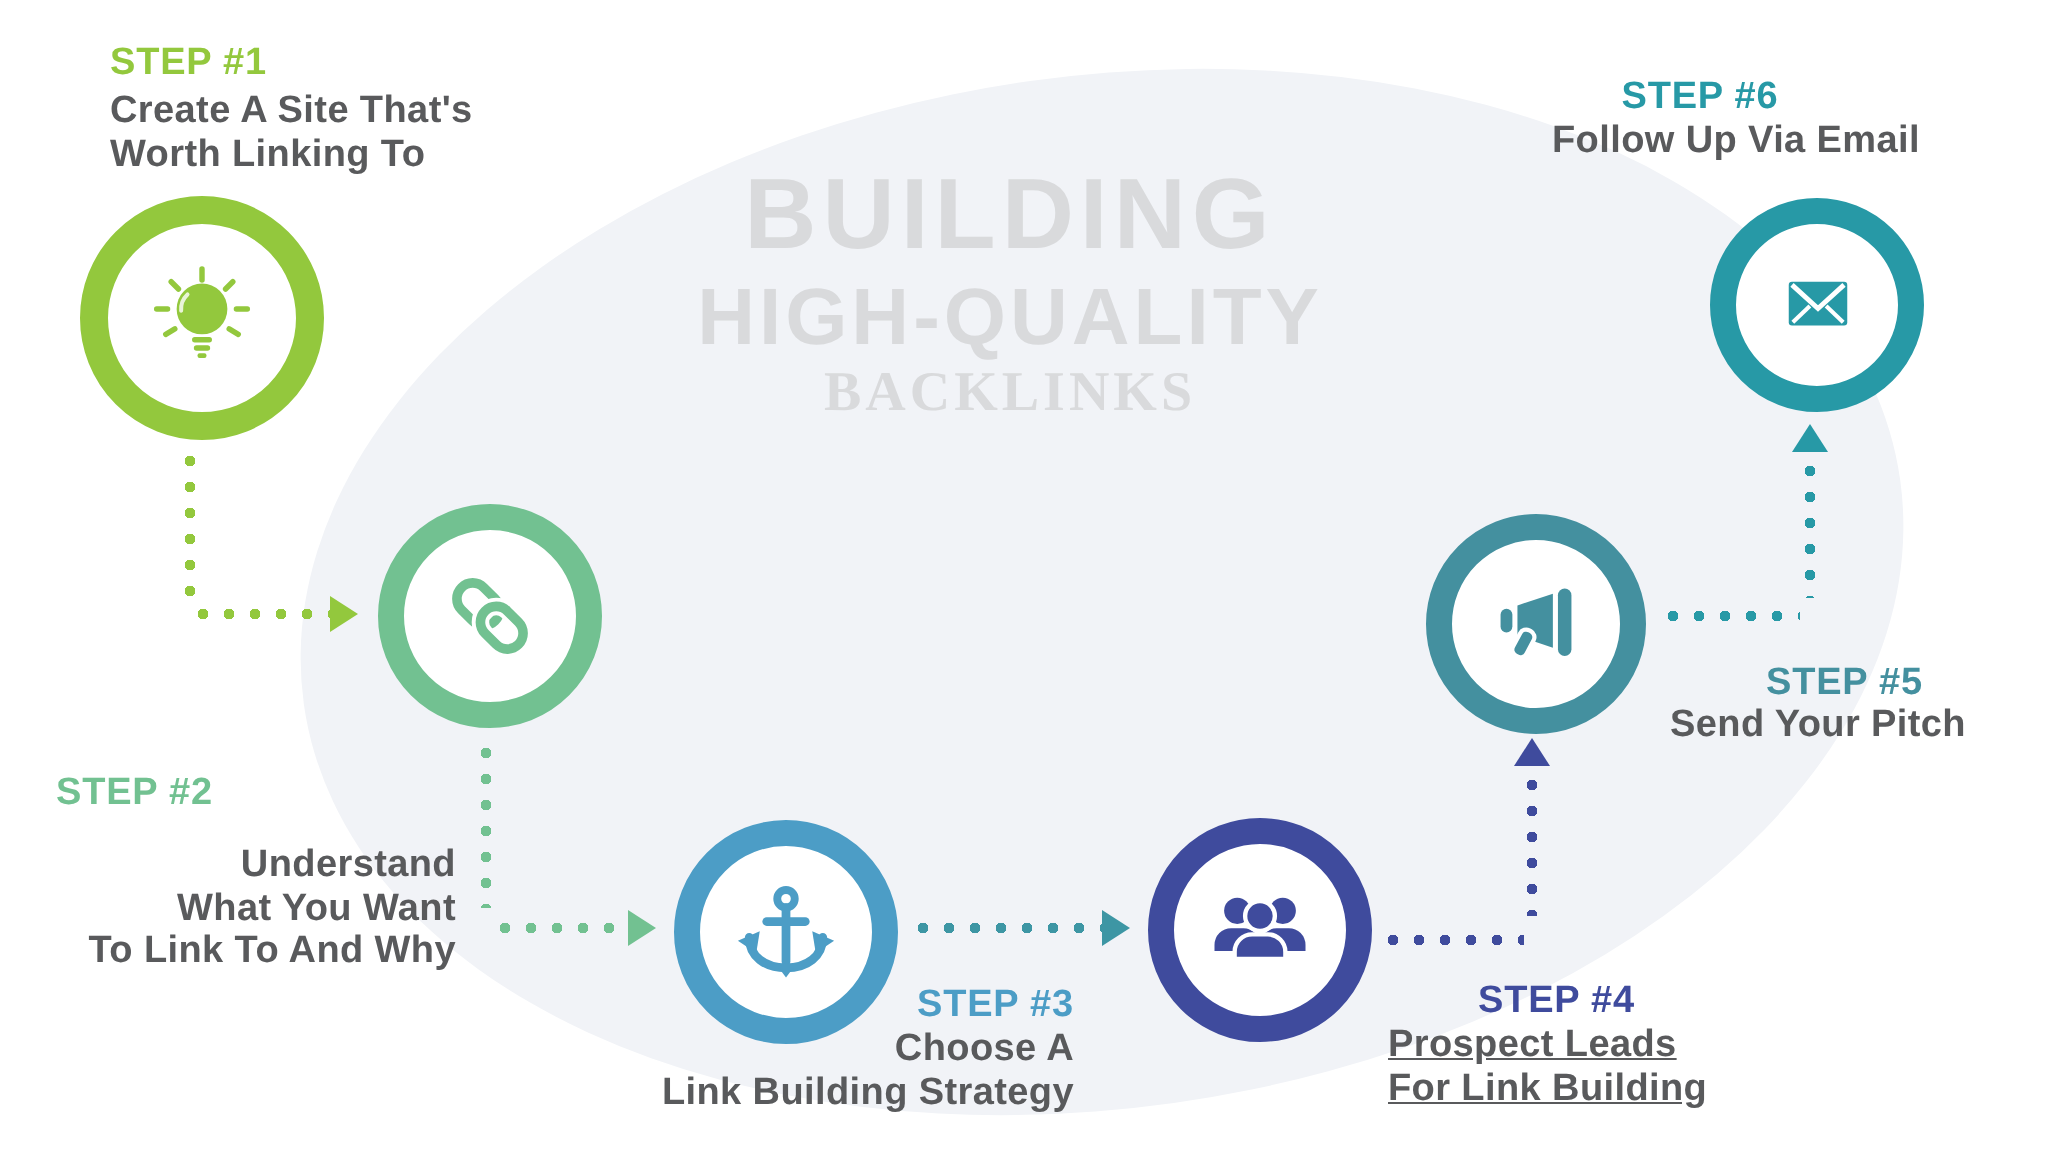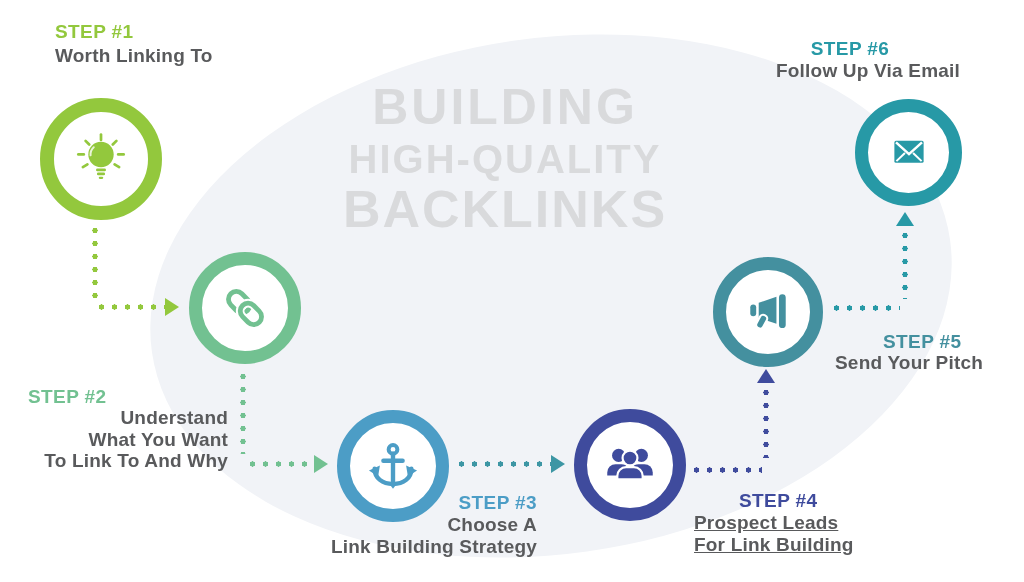--- a/index.html
+++ b/index.html
@@ -11,21 +11,21 @@
   .blob {
     position:absolute; left:148px; top:38px; width:806px; height:516px;
     background:#F1F3F7; border-radius:50%; transform:rotate(-8deg);
   }
   .watermark {
     position:absolute; left:250px; top:82px; width:510px; text-align:center;
     color:#D9DADC; font-weight:700; line-height:1;
   }
   .wm1 { font-size:50px; letter-spacing:3px; }
   .wm2 { font-size:40px; letter-spacing:2px; margin-top:7px; }
-  .wm3 { font-size:52px; letter-spacing:2px; margin-top:4px; }
+  .wm3 { font-size:28px; letter-spacing:2px; margin-top:4px;font-family:Liberation Serif, serif; }
 
   .circle {
     position:absolute; border-radius:50%; box-sizing:border-box; background:#ffffff;
     border-style:solid; border-color:var(--c); color:var(--c);
     display:flex; align-items:center; justify-content:center;
   }
   .circle svg { display:block; }
 
   .step-label {
     position:absolute; font-weight:700; font-size:19px; color:var(--c);
@@ -99,20 +99,21 @@
 
   <div class="layer" style="--c: #2799A6;">
     <div class="dots-h" style="left:830px; top:305px; width:70px;"></div>
     <div class="dots-v" style="left:902px; top:229px; height:70px;"></div>
     <div class="arrow-u" style="left:896px; top:212px;"></div>
   </div>
 
   <div class="layer" style="--c: #93C83D;">
     <div class="step-label" style="left:55px; top:21px;">STEP #1</div>
     <div class="step-text ta-l" style="left:55px; top:45px;">
+      <div>Create A Site That's</div>
       <div>Worth Linking To</div>
     </div>
     <div class="circle" style="left:40px; top:98px; width:122px; height:122px; border-width:14px;">
       <svg width="58" height="58" viewBox="0 0 64 64">
         <g stroke="currentColor" stroke-width="3" stroke-linecap="round">
           <line x1="32" y1="5" x2="32" y2="11"></line>
           <line x1="15" y1="12" x2="19" y2="16"></line>
           <line x1="49" y1="12" x2="45" y2="16"></line>
           <line x1="7" y1="27" x2="13" y2="27"></line>
           <line x1="57" y1="27" x2="51" y2="27"></line>
@@ -132,21 +133,21 @@
     <div class="circle" style="left:189px; top:252px; width:112px; height:112px; border-width:13px;">
       <svg width="56" height="56" viewBox="0 0 64 64">
         <g transform="rotate(45 32 32)">
           <rect x="9" y="23" width="27" height="18" rx="9" fill="none" stroke="currentColor" stroke-width="5.5"></rect>
           <rect x="28" y="23" width="27" height="18" rx="9" fill="none" stroke="#ffffff" stroke-width="10"></rect>
           <rect x="28" y="23" width="27" height="18" rx="9" fill="none" stroke="currentColor" stroke-width="5.5"></rect>
         </g>
       </svg>
     </div>
     <div class="step-label" style="left:28px; top:386px; width:200px; ">STEP #2</div>
-    <div class="step-text ta-r" style="left:8px; top:407px; width:220px;">
+    <div class="step-text ta-r" style="left:8px; top:422px; width:220px;">
       <div>Understand</div>
       <div>What You Want</div>
       <div>To Link To And Why</div>
     </div>
   </div>
 
   <div class="layer" style="--c: #4C9DC6;">
     <div class="circle" style="left:337px; top:410px; width:112px; height:112px; border-width:13px;">
       <svg width="56" height="56" viewBox="0 0 64 64">
         <g stroke="currentColor" fill="none" stroke-linecap="round">

